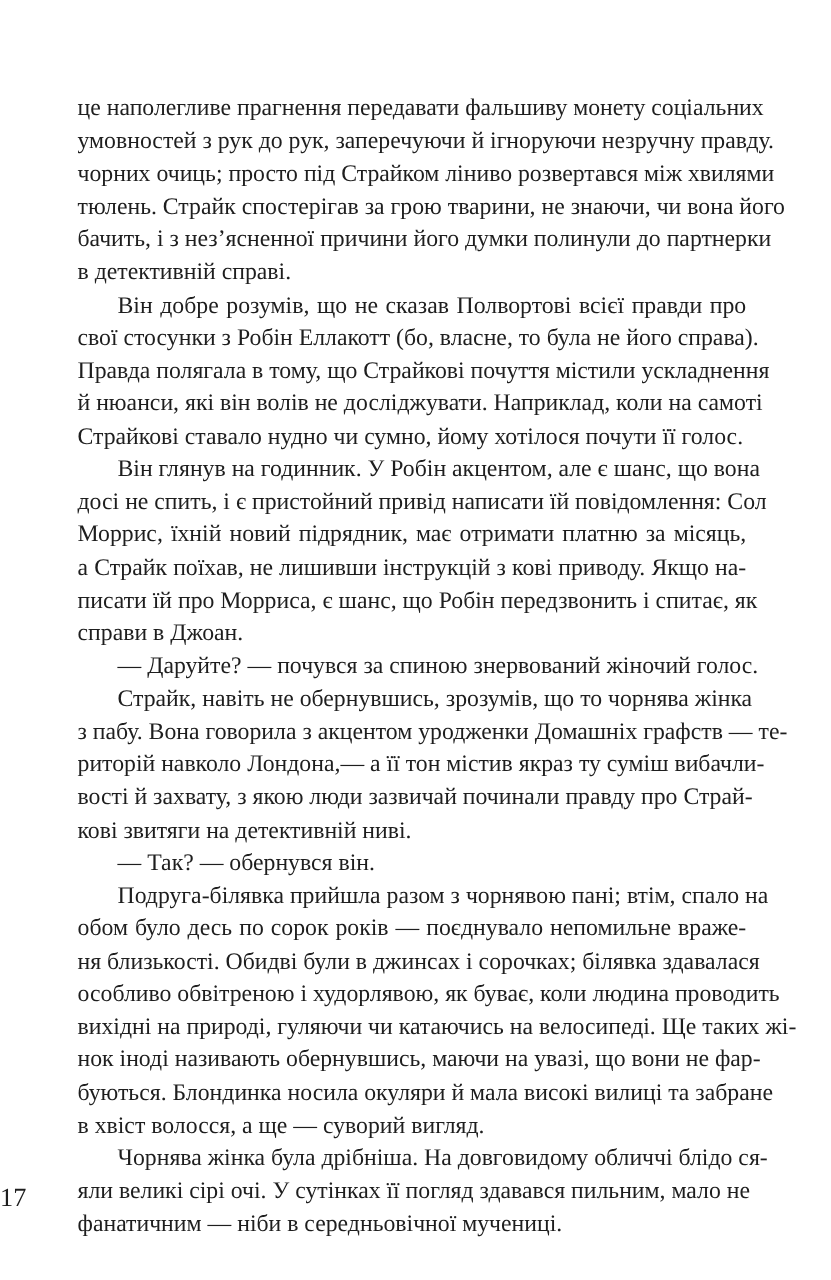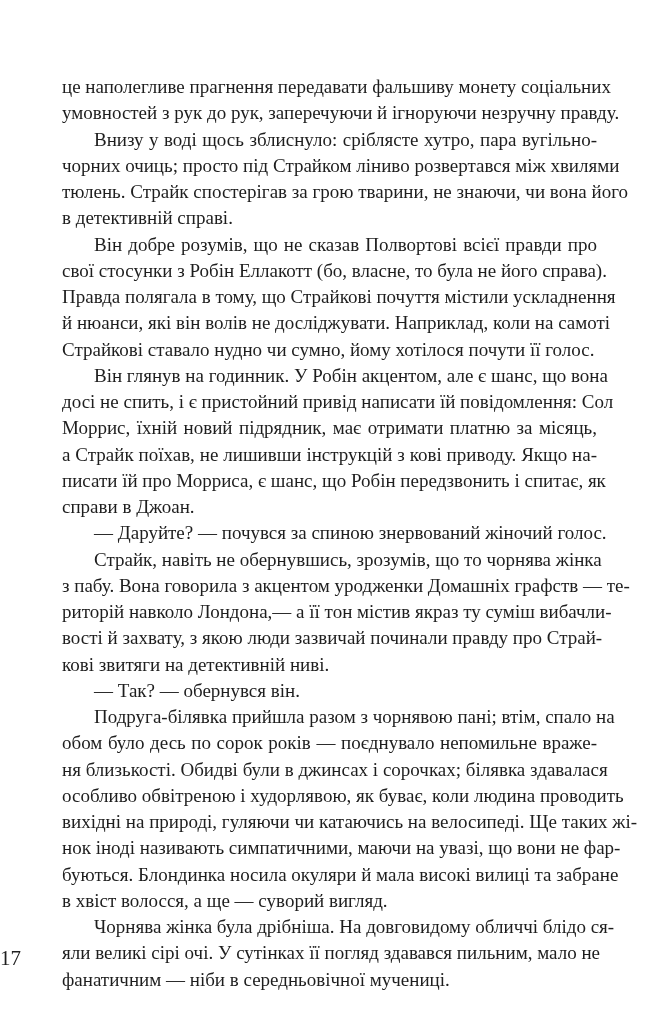--- a/index.html
+++ b/index.html
@@ -16,23 +16,23 @@
     position: absolute; left: 0; width: 665px; top: 946px; 
     font-family: "Liberation Serif", "DejaVu Serif", serif; font-size: 21px; color: #1e1e1e;
   }
 </style>
 </head>
 <body>
 
 <div class="page" id="page-body">
     <span class="line">це наполегливе прагнення передавати фальшиву монету соціальних</span>
     <span class="line last">умовностей з рук до рук, заперечуючи й ігноруючи незручну правду.</span>
-    <span class="line indent">Внизу у воді щось зблиснуло: сріблясте хутро, пара вугільно-</span>
     <span class="line">чорних очиць; просто під Страйком ліниво розвертався між хвилями</span>
     <span class="line">тюлень. Страйк спостерігав за грою тварини, не знаючи, чи вона його</span>
+    <span class="line">бачить, і з нез’ясненної причини його думки полинули до партнерки</span>
     <span class="line last">в детективній справі.</span>
     <span class="line indent">Він добре розумів, що не сказав Полвортові всієї правди про</span>
     <span class="line">свої стосунки з Робін Еллакотт (бо, власне, то була не його справа).</span>
     <span class="line">Правда полягала в тому, що Страйкові почуття містили ускладнення</span>
     <span class="line">й нюанси, які він волів не досліджувати. Наприклад, коли на самоті</span>
     <span class="line last">Страйкові ставало нудно чи сумно, йому хотілося почути її голос.</span>
     <span class="line indent">Він глянув на годинник. У Робін акцентом, але є шанс, що вона</span>
     <span class="line">досі не спить, і є пристойний привід написати їй повідомлення: Сол</span>
     <span class="line">Моррис, їхній новий підрядник, має отримати платню за місяць,</span>
     <span class="line">а Страйк поїхав, не лишивши інструкцій з кові приводу. Якщо на-</span>
@@ -43,20 +43,20 @@
     <span class="line">з пабу. Вона говорила з акцентом уродженки Домашніх графств — те-</span>
     <span class="line">риторій навколо Лондона,— а її тон містив якраз ту суміш вибачли-</span>
     <span class="line">вості й захвату, з якою люди зазвичай починали правду про Страй-</span>
     <span class="line last">кові звитяги на детективній ниві.</span>
     <span class="line indent last">— Так? — обернувся він.</span>
     <span class="line indent">Подруга-білявка прийшла разом з чорнявою пані; втім, спало на</span>
     <span class="line">обом було десь по сорок років — поєднувало непомильне враже-</span>
     <span class="line">ня близькості. Обидві були в джинсах і сорочках; білявка здавалася</span>
     <span class="line">особливо обвітреною і худорлявою, як буває, коли людина проводить</span>
     <span class="line">вихідні на природі, гуляючи чи катаючись на велосипеді. Ще таких жі-</span>
-    <span class="line">нок іноді називають симпатичними, маючи на увазі, що вони не фар-</span>
+    <span class="line">нок іноді називають обернувшись, маючи на увазі, що вони не фар-</span>
     <span class="line">буються. Блондинка носила окуляри й мала високі вилиці та забране</span>
     <span class="line last">в хвіст волосся, а ще — суворий вигляд.</span>
     <span class="line indent">Чорнява жінка була дрібніша. На довговидому обличчі блідо ся-</span>
     <span class="line">яли великі сірі очі. У сутінках її погляд здавався пильним, мало не</span>
     <span class="line last">фанатичним — ніби в середньовічної мучениці.</span>
   </div>
 <div class="pagenum">17</div>
 
 </body></html>

